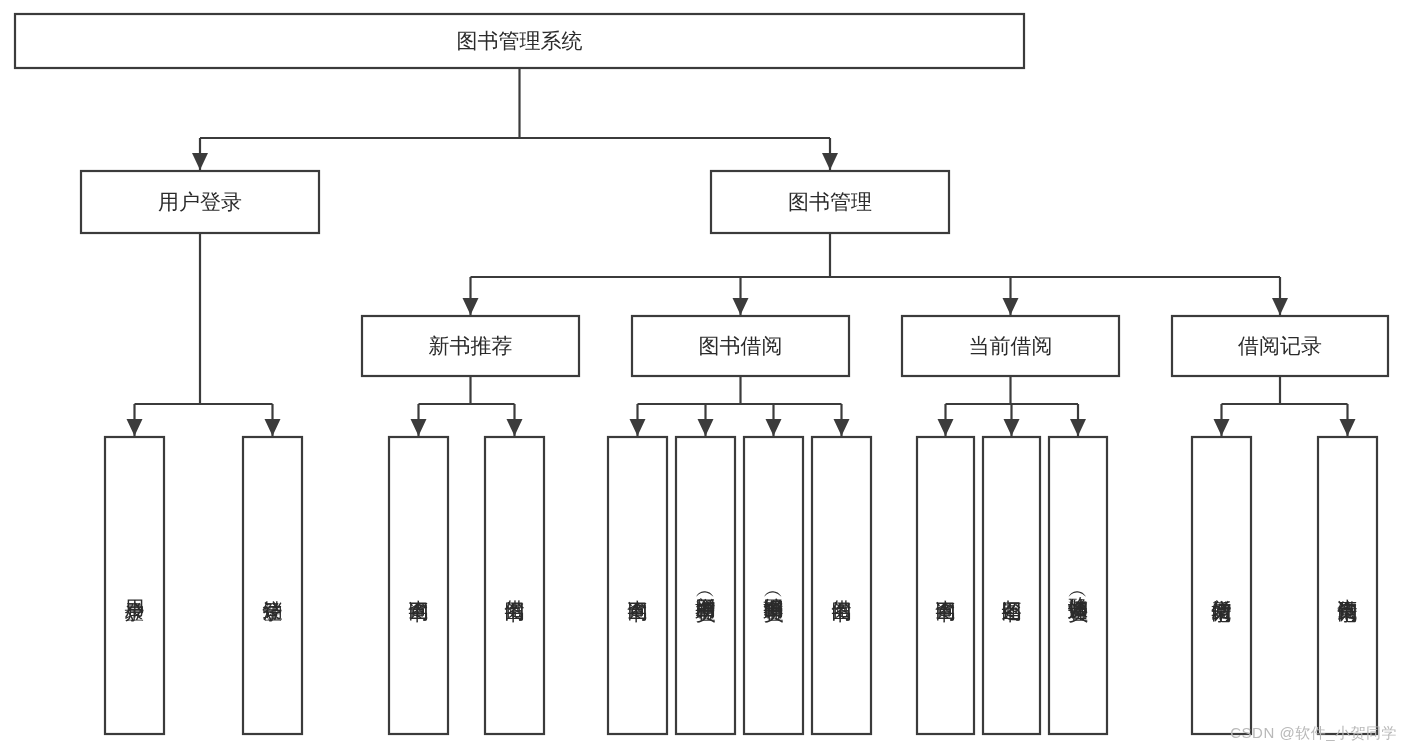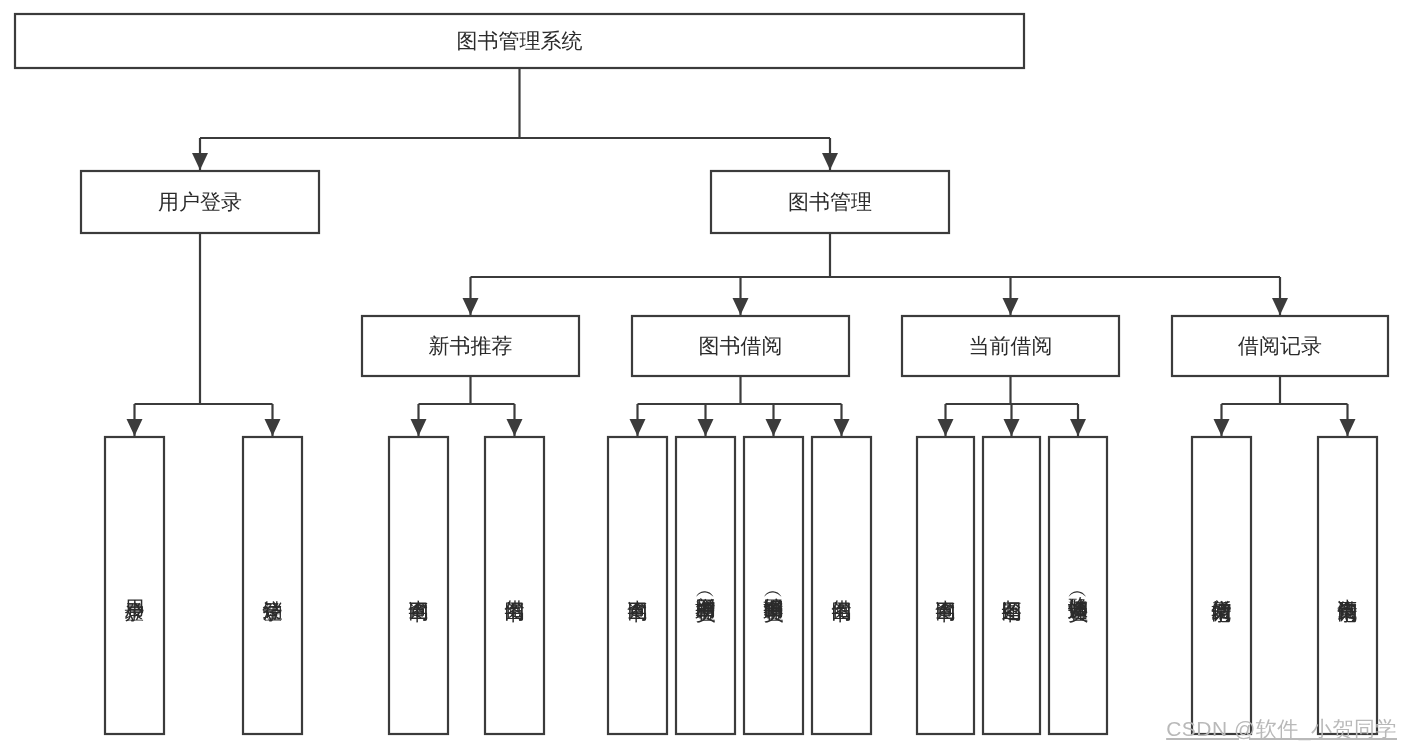--- a/index.html
+++ b/index.html
@@ -72,25 +72,24 @@
     align-items: center;
     justify-content: center;
     white-space: nowrap;
     pointer-events: none;
   }
   .watermark {
     position: absolute;
     right: 8px;
     bottom: 4px;
     font-family: "Liberation Sans", "DejaVu Sans", sans-serif;
-    font-size: 21px;
+    font-size: 15px;
     color: #b9b9b9;
     letter-spacing: 0.5px;
     white-space: nowrap;
-    text-decoration: underline;
   }
 </style>
 </head>
 <body>
 
 <div id="diagram-root">
 
   <svg class="diagram-canvas" viewBox="0 0 1405 747">
     <g id="connectors-layer">
         <line x1="519.5" y1="68" x2="519.5" y2="138" class="connector"></line>

